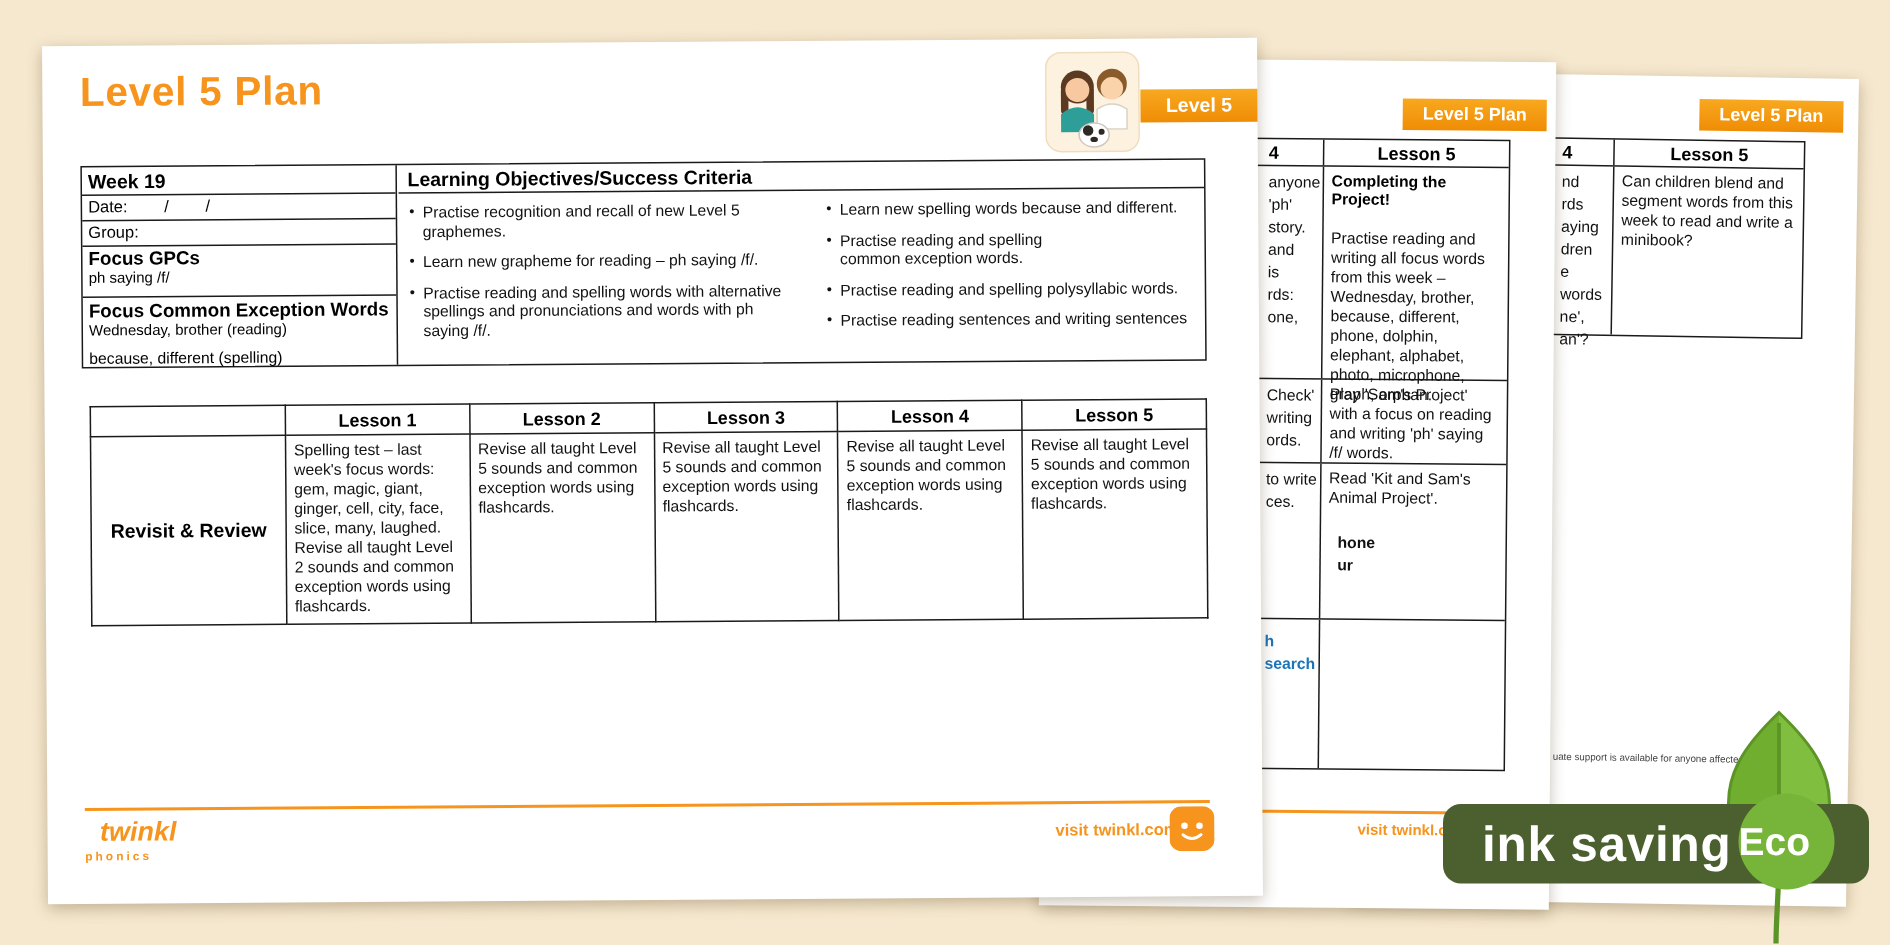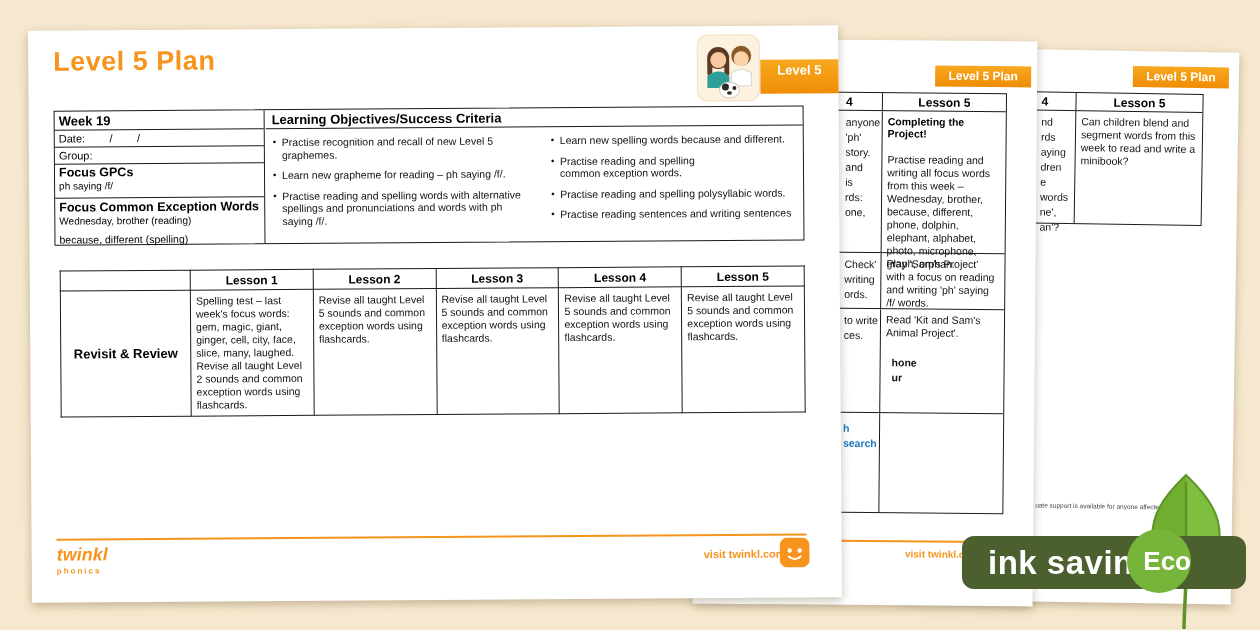--- a/index.html
+++ b/index.html
@@ -4,21 +4,21 @@
 <style>
   * { margin:0; padding:0; box-sizing:border-box; }
   html,body { width:1260px; height:630px; }
   body { font-family:"Liberation Sans", sans-serif; background:#f6e8ce; position:relative; overflow:hidden; }
   .page { position:absolute; background:#ffffff; box-shadow:0 3px 10px rgba(70,45,10,0.30); }
 
   
   #page1 { left:30px; top:28px; width:810px; height:572px; transform:rotate(-0.4deg); z-index:3; }
   .p1-title { position:absolute; left:25px; top:16px; font-size:27px; font-weight:bold; color:#f6941d; letter-spacing:0.5px; }
   .kids { position:absolute; left:668px; top:8px; }
-  .p1-banner { position:absolute; left:732px; top:34px; width:78px; height:34px; background:linear-gradient(180deg,#f8a81f,#ef8d05); color:#fff; font-size:13px; font-weight:bold; text-align:center; line-height:22px; }
+  .p1-banner { position:absolute; left:732px; top:34px; width:78px; height:22px; background:linear-gradient(180deg,#f8a81f,#ef8d05); color:#fff; font-size:13px; font-weight:bold; text-align:center; line-height:22px; }
 
   .info-table { position:absolute; left:25px; top:80px; width:750px; height:135px; border:1.5px solid #1a1a1a; background:#fff; }
   .info-left { position:absolute; left:0; top:0; width:210px; height:100%; border-right:1.5px solid #1a1a1a; }
   .ir { padding:2px 4px 0 4px; }
   .ir1 { height:19px; border-bottom:1px solid #1a1a1a; font-weight:bold; font-size:13px; }
   .ir2 { height:17px; border-bottom:1px solid #1a1a1a; font-size:11px; white-space:pre; }
   .ir3 { height:17px; border-bottom:1px solid #1a1a1a; font-size:11px; }
   .ir4 { height:34px; border-bottom:1px solid #1a1a1a; padding-top:1px; }
   .b13 { font-weight:bold; font-size:12.5px; }
   .t10 { font-size:10px; margin-top:1px; }
@@ -33,21 +33,21 @@
 
   table.lessons { position:absolute; left:30px; top:240px; width:745px; border-collapse:collapse; table-layout:fixed; }
   table.lessons th, table.lessons td { border:1.5px solid #1a1a1a; }
   table.lessons th { font-size:12px; font-weight:bold; height:20px; padding:2px; }
   th.corner { border:none; }
   td.row-label { font-size:13px; font-weight:bold; text-align:center; vertical-align:middle; }
   td.lesson-cell { font-size:10.5px; line-height:13px; vertical-align:top; padding:4px 5px; height:118px; color:#111; }
 
   .footer-line { position:absolute; left:25px; top:508px; width:750px; height:2px; background:#f6941d; }
   .tw-logo { position:absolute; left:25px; top:514px; color:#f6941d; }
-  .tw1 { font-size:18px; font-weight:bold; font-style:italic; }
+  .tw1 { font-size:18px; font-weight:bold; font-style:italic;margin-left:10px; }
   .tw2 { font-size:8px; font-weight:bold; letter-spacing:2px; margin-top:1px; }
   .visit { position:absolute; color:#f6941d; font-weight:bold; }
   #page1 .visit { left:672px; top:522px; font-size:11px; }
   .mini-logo { position:absolute; }
   #page1 .mini-logo { left:748px; top:512px; }
 
   
   #page2 { left:695px; top:40px; width:340px; height:565px; transform:rotate(0.5deg); z-index:2; }
   .p2-banner { position:absolute; left:238px; top:25px; width:96px; height:21px; background:linear-gradient(180deg,#f8a81f,#ef8d05); color:#fff; font-size:12px; font-weight:bold; text-align:center; line-height:21px; }
   .table2 { position:absolute; left:20px; top:52px; width:290px; border:1.5px solid #1a1a1a; background:#fff; }
@@ -78,21 +78,21 @@
   .t3hdr { height:18px; }
   .t3hdr .t3l { padding-top:2px; font-weight:bold; font-size:12px; }
   .t3hdr .t3r { padding-top:2px; font-weight:bold; font-size:12px; text-align:center; }
   .t3rowA { height:112px; }
   .fineprint { position:absolute; left:133px; top:452px; width:185px; font-size:6.5px; color:#444; }
 
   
   .leaf { position:absolute; left:1143px; top:472px; z-index:4; }
   .eco-pill { position:absolute; left:962px; top:536px; width:284px; height:53px; background:#4c5f2e; border-radius:12px; z-index:5; display:flex; align-items:center; padding-left:26px; }
   .eco-pill span { color:#fff; font-size:33px; font-weight:bold; letter-spacing:0.5px; }
-  .eco-circle { position:absolute; left:1127px; top:529px; width:64px; height:64px; border-radius:50%; background:#77b43a; z-index:6; display:flex; align-items:center; justify-content:flex-end; }
+  .eco-circle { position:absolute; left:1159px; top:529px; width:64px; height:64px; border-radius:50%; background:#77b43a; z-index:6; display:flex; align-items:center; justify-content:flex-start; }
   .eco-circle span { color:#fff; font-size:26px; font-weight:bold; }
 </style>
 </head>
 <body>
 
 <div class="page" id="page3">
   <div class="p3-banner">Level 5 Plan</div>
   <div class="table3">
     <div class="t2row t3hdr">
       <div class="t3l">4</div>

